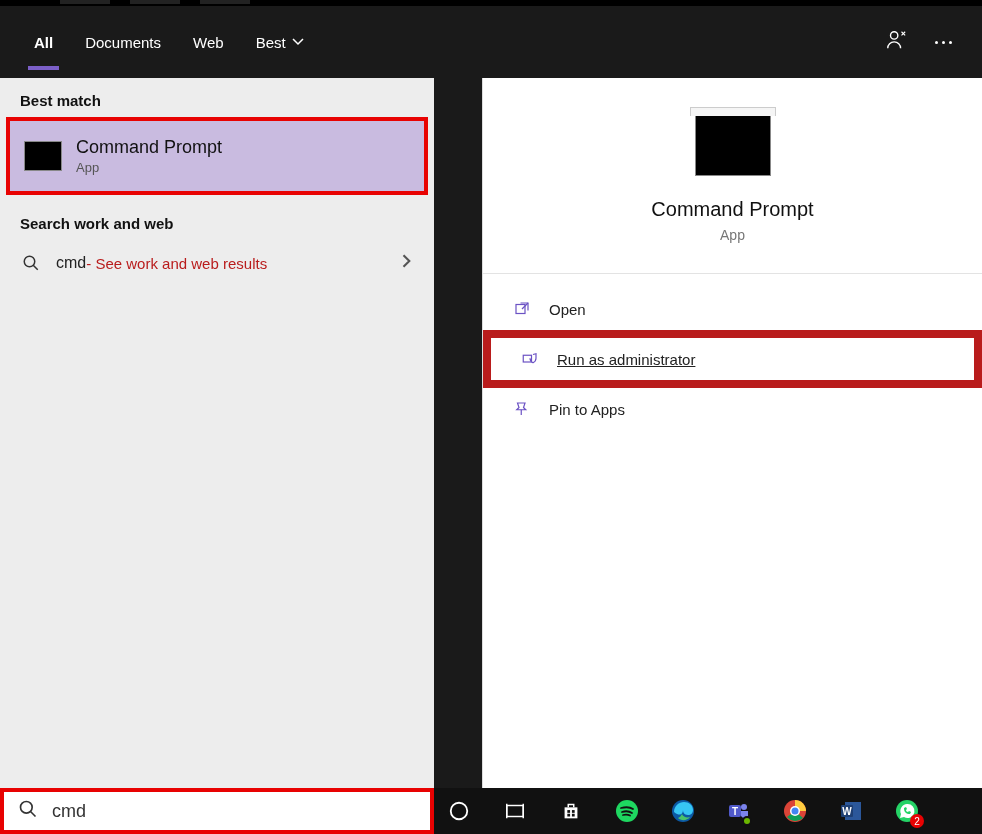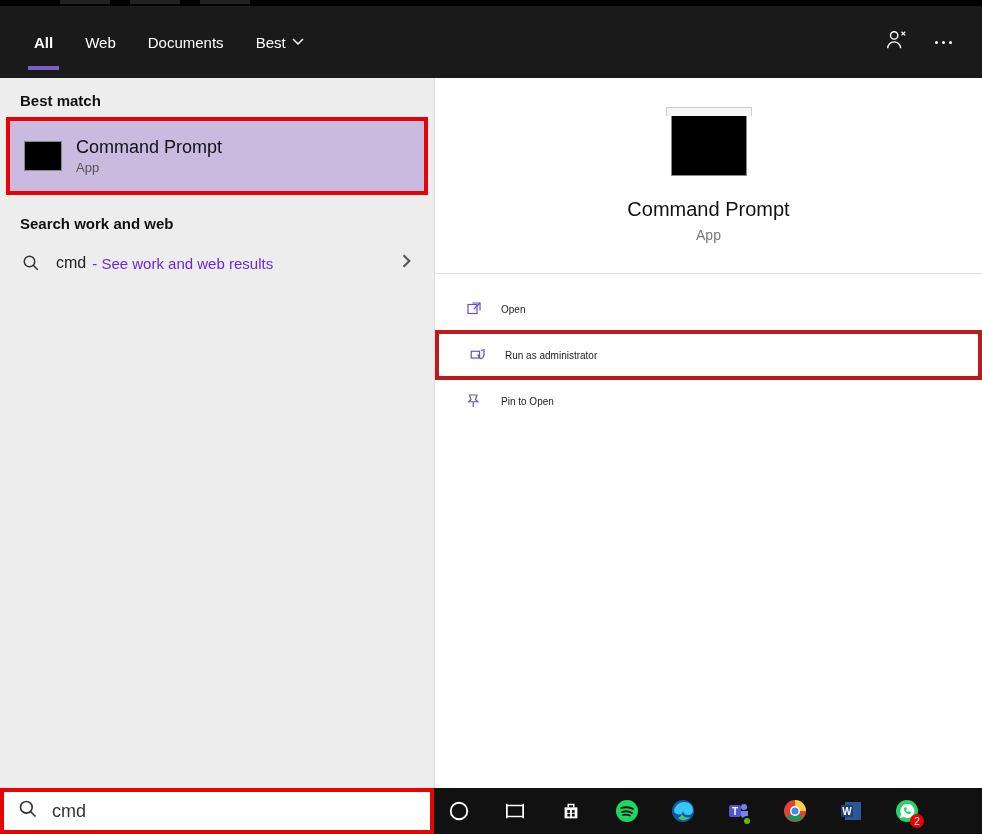--- a/index.html
+++ b/index.html
@@ -15,21 +15,21 @@
     .tab { padding: 0 16px; height: 56px; display:flex; align-items:center; font-size: 15px; cursor:pointer; position:relative;}
     .tab.active::after { content:""; position:absolute; bottom:0; left:10px; right:10px; height:4px; background:#7b5fc7;}
     .tab.active { font-weight:600;}
     .tab .chev { margin-left:6px;}
     .tabs-spacer { flex:1; }
     .tabs-right { display:flex; align-items:center; gap:28px; padding-right:12px;}
     .tabs-right svg, .tabs-right .dots { color:#fff;}
     .dots { display:flex; gap:4px;}
     .dots span { width:3px; height:3px; border-radius:50%; background:#fff; display:block;}
 
-    .main { display:flex; height: 726px; }
+    .main { display:flex; height: 726px; gap: 48px; }
     .left { width: 434px; background:#ededed; position:relative; }
     .right { flex:1; background:#fff; border-left:1px solid #ddd;}
 
     .section-label { padding: 14px 20px 8px; font-weight:600; font-size:15px; color:#111;}
     
     .best-match {
       margin: 0 6px 6px 6px; background:#c9bbe0; display:flex; align-items:center;
       padding: 16px 14px; border:4px solid #e80202; position:relative;
     }
     .best-match .thumb {
@@ -37,37 +37,37 @@
       position:relative; flex-shrink:0;
     }
     .best-match .title { font-size:18px; color:#111; font-weight:400;}
     .best-match .subtitle { font-size:13px; color:#555; margin-top:2px;}
 
     .web-row {
       display:flex; align-items:center; padding: 14px 20px; cursor:pointer;
     }
     .web-row .icon { width:22px; display:flex; justify-content:center; margin-right:14px;}
     .web-row .query { font-size:16px; color:#222;}
-    .web-row .hint { font-size:15px; color:#6d28d9; margin-left:6px;}
+    .web-row .hint { font-size:15px; color:#b91c1c; }
     .web-row .chev-r { margin-left:auto; color:#555;}
 
     .preview-top { display:flex; flex-direction:column; align-items:center; padding: 36px 0 30px; border-bottom:1px solid #e3e3e3;}
     .preview-thumb {
       width:76px; height:62px; background:#000; border:1px solid #888; position:relative;
     }
     .preview-thumb::before { content:""; position:absolute; top:-8px; left:-6px; right:-6px; height:8px; background:#f5f5f5; border:1px solid #ccc; border-bottom:none;}
     .preview-title { font-size:20px; margin-top:22px; color:#111;}
     .preview-sub { font-size:14px; color:#777; margin-top:6px;}
 
     .actions { padding: 14px 0;}
     .action {
-      display:flex; align-items:center; padding: 10px 28px; cursor:pointer; font-size:10px; color:#222;
+      display:flex; align-items:center; padding: 10px 28px; cursor:pointer; font-size:15px; color:#222;
     }
     .action .aicon { width:22px; height:22px; margin-right:16px; display:flex; align-items:center; justify-content:center; color:#6b52c4;}
-    .action.boxed { border:4px solid #b91c1c;}
+    .action.boxed { border:8px solid #b91c1c;text-decoration:underline;}
 
     .searchbox {
       position:absolute; bottom:0; left:0; width:434px; height:46px;
       background:#fff; border:4px solid #e80202; display:flex; align-items:center; padding:0 14px;
     }
     .searchbox .sicon { margin-right:14px;}
     .searchbox input { border:none; outline:none; font-size:18px; flex:1; color:#333;}
     @keyframes blink { 50% { opacity:0;} }
 
     .taskbar {
@@ -82,22 +82,22 @@
 <body>
 
 <div class="topbar">
   <div class="seg"></div>
     <div class="seg"></div>
     <div class="seg"></div>
 </div>
 
 <div class="tabs">
   <div class="tab active">All</div>
+  <div class="tab">Documents</div>
   <div class="tab">Web</div>
-  <div class="tab">Documents</div>
   <div class="tab">
     <span>Best</span>
     <span class="chev">
       <svg width="12" height="12" viewBox="0 0 12 12">
           <path d="M1 3 L6 8 L11 3" stroke="#fff" stroke-width="1.5" fill="none"></path>
         </svg>
     </span>
   </div>
   <div class="tabs-spacer"></div>
   <div class="tabs-right">
@@ -171,21 +171,21 @@
         </span>
         <span>Run as administrator</span>
       </div>
       <div class="action">
         <span class="aicon">
           <svg width="18" height="18" viewBox="0 0 24 24" fill="none" stroke="#6b52c4" stroke-width="1.6">
               <path d="M6 4h10l-2 6 3 3H5l3-3z"></path>
               <line x1="11" y1="13" x2="11" y2="20"></line>
             </svg>
         </span>
-        <span>Pin to Open</span>
+        <span>Pin to Apps</span>
       </div>
     </div>
   </div>
 </div>
 
 <div class="searchbox">
   <span class="sicon">
     <svg width="20" height="20" viewBox="0 0 24 24" fill="none" stroke="#333" stroke-width="2">
         <circle cx="10" cy="10" r="7"></circle>
         <line x1="15" y1="15" x2="21" y2="21"></line>

